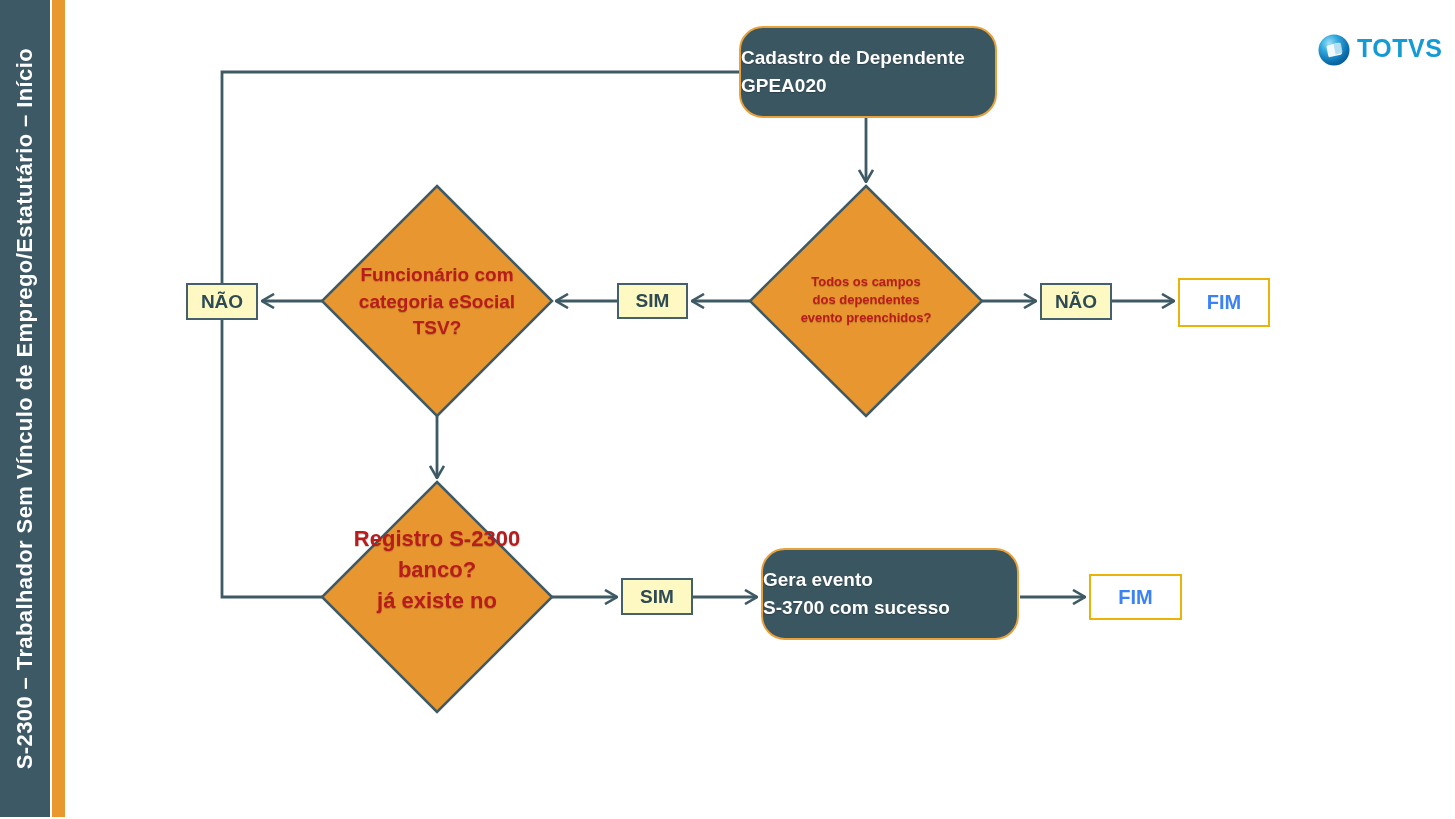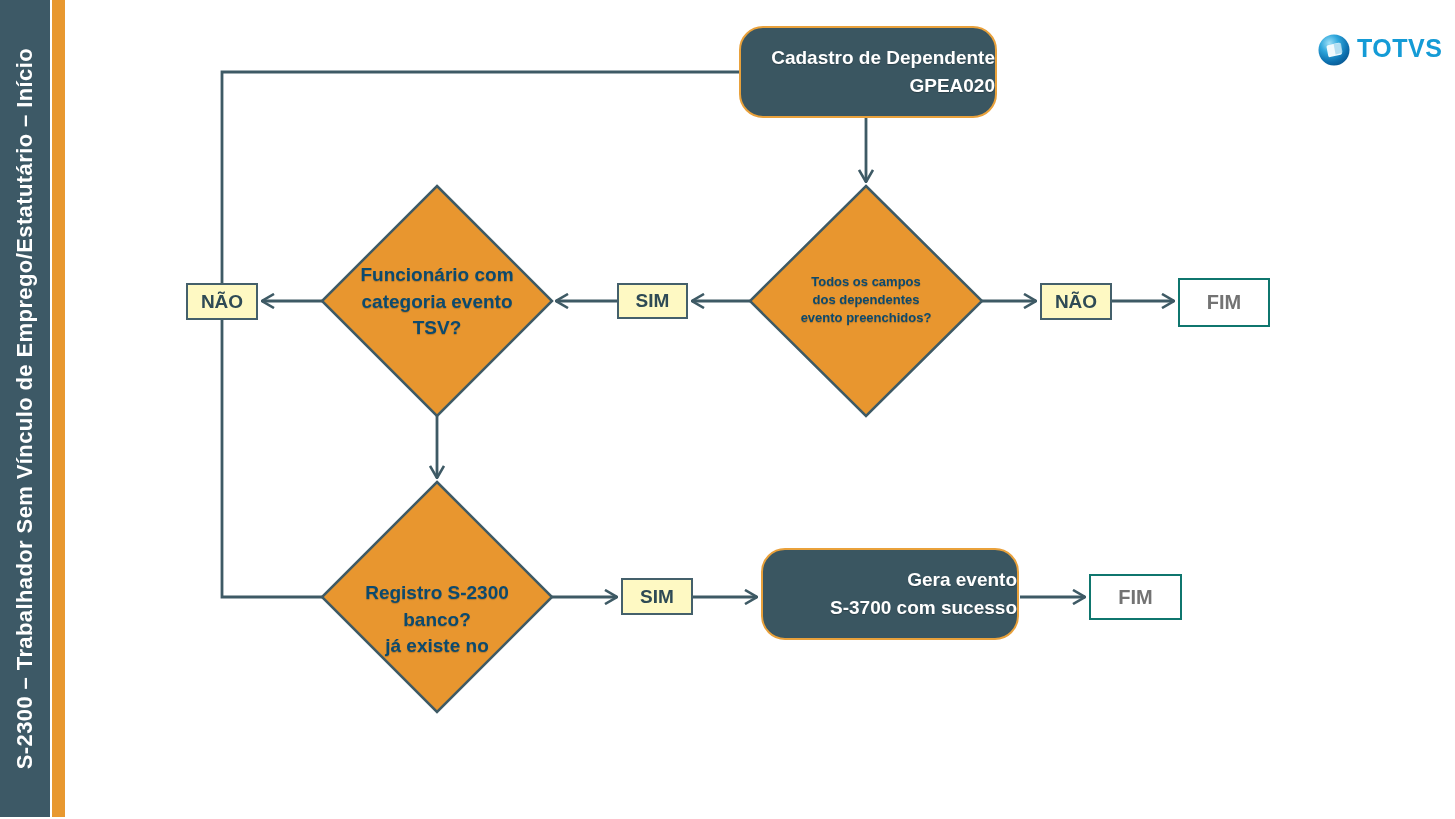--- a/index.html
+++ b/index.html
@@ -24,41 +24,41 @@
     position:absolute;left:1318px;top:34px;display:flex;align-items:flex-start;gap:7px;z-index:3;
   }
   .logo-text{
     color:#149BD6;font-weight:bold;font-size:25px;letter-spacing:.5px;
   }
   
   .diagram{position:absolute;left:0;top:0;z-index:1;}
   
   .node{
     position:absolute;z-index:2;display:flex;flex-direction:column;
-    align-items:flex-end;justify-content:center;text-align:center;box-sizing:border-box;
+    align-items:flex-start;justify-content:center;text-align:center;box-sizing:border-box;
   }
   .terminator{
     background:#3A5661;border:2.5px solid #E9A13B;border-radius:24px;
     color:#ffffff;font-weight:bold;font-size:19px;line-height:1.45;
     text-shadow:0 1px 1px rgba(0,0,0,.25);
   }
   .diamond-text{
     position:absolute;z-index:2;transform:translate(-50%,-50%);
-    color:#0c4a6e;font-weight:bold;text-align:center;line-height:1.4;
+    color:#b91c1c;font-weight:bold;text-align:center;line-height:1.4;
     text-shadow:0 1px 1px rgba(0,0,0,.2);
   }
   .tag{
     position:absolute;z-index:2;background:#fef9c3;border:2px solid #44606B;
     display:flex;align-items:center;justify-content:center;box-sizing:border-box;
     color:#2E4A55;font-weight:bold;font-size:19px;
   }
   .fim{
-    position:absolute;z-index:2;background:#ffffff;border:2px solid #0f766e;
+    position:absolute;z-index:2;background:#ffffff;border:2px solid #eab308;
     display:flex;align-items:center;justify-content:center;box-sizing:border-box;
-    color:#737373;font-weight:bold;font-size:20px;
+    color:#3b82f6;font-weight:bold;font-size:20px;
   }
 </style>
 </head>
 <body>
 
 <div class="stage">
 
   <div class="sidebar-dark">
     <span class="sidebar-title">S-2300 – Trabalhador Sem Vínculo de Emprego/Estatutário – Início</span>
   </div>
@@ -116,25 +116,25 @@
   </div>
 
   <div class="diamond-text" style="left:866px;top:300px;width:200px;font-size:13px;">
     <div>Todos os campos</div>
     <div>dos dependentes</div>
     <div>evento preenchidos?</div>
   </div>
 
   <div class="diamond-text" style="left:437px;top:302px;width:195px;font-size:19px;">
     <div>Funcionário com</div>
-    <div>categoria evento</div>
+    <div>categoria eSocial</div>
     <div>TSV?</div>
   </div>
 
-  <div class="diamond-text" style="left:437px;top:620px;width:195px;font-size:19px;">
+  <div class="diamond-text" style="left:437px;top:570px;width:195px;font-size:22px;">
     <div>Registro S-2300</div>
     <div>banco?</div>
     <div>já existe no</div>
   </div>
 
   <div class="node terminator" style="left:761px;top:548px;width:258px;height:92px;">
     <div>Gera evento</div>
     <div>S-3700 com sucesso</div>
   </div>
 

